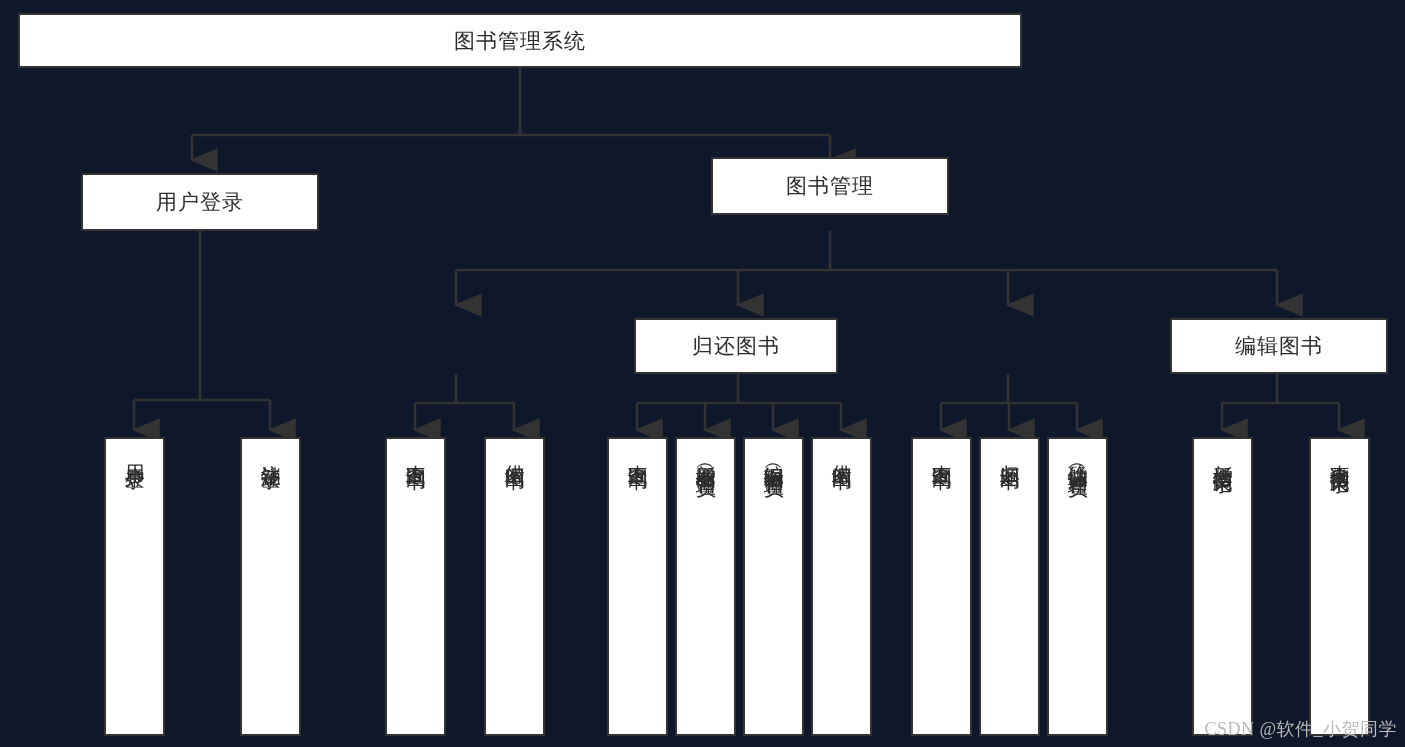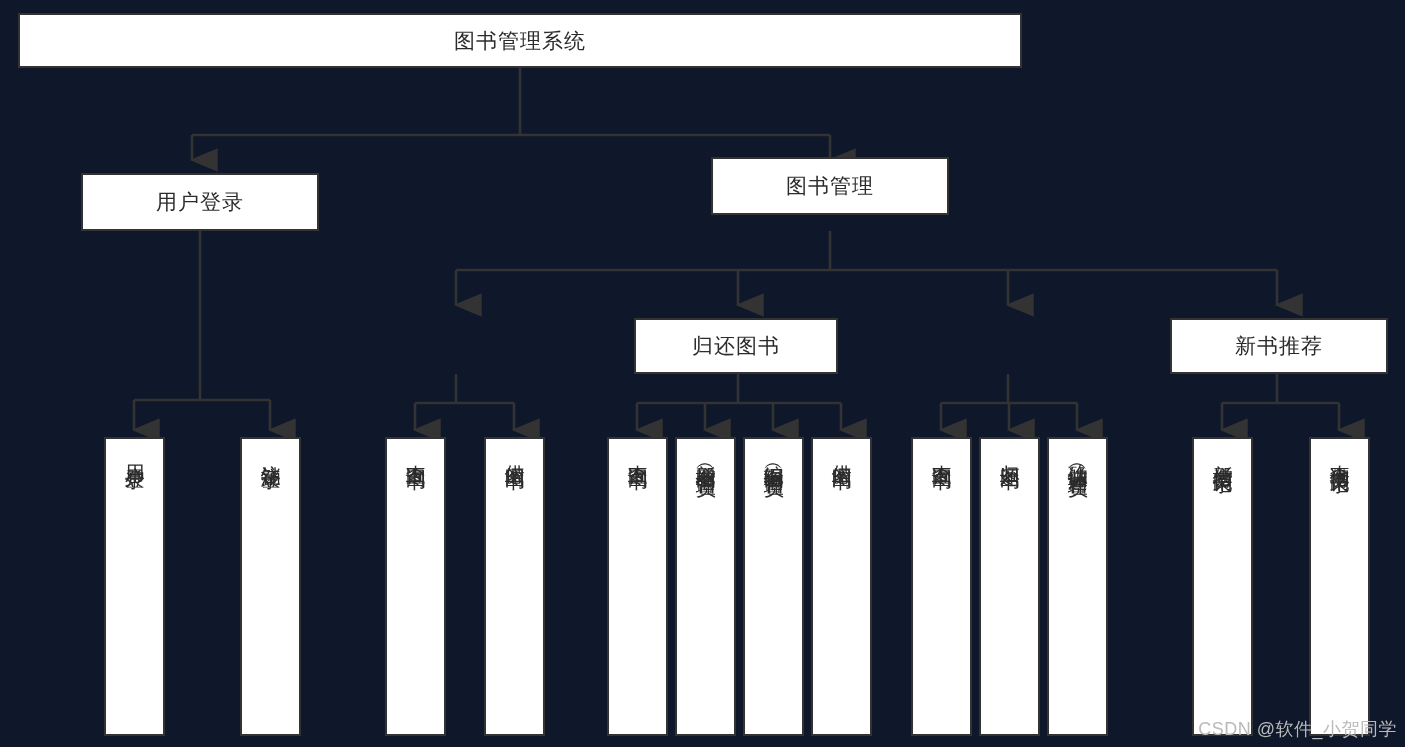--- a/index.html
+++ b/index.html
@@ -63,21 +63,21 @@
   }
   #watermark {
     position: absolute;
     right: 8px;
     bottom: 6px;
     font-size: 18px;
     color: #b9b9b9;
     letter-spacing: 0.5px;
     white-space: nowrap;
     z-index: 5;
-    font-family: Liberation Sans, sans-serif;
+    font-family: Liberation Serif, serif;
   }
 </style>
 </head>
 <body>
 
 <div id="canvas">
 
   <svg id="edges" viewBox="0 0 1405 747" xmlns="http://www.w3.org/2000/svg">
     <defs>
       <marker id="arrow" viewBox="0 0 10 12" refX="5" refY="11" markerWidth="9" markerHeight="11" orient="auto-start-reverse">
@@ -136,21 +136,21 @@
     <span class="htext">用户登录</span>
   </div>
   <div class="node horiz" style="left:711px; top:157px; width:238px; height:58px;">
     <span class="htext">图书管理</span>
   </div>
 
   <div class="node horiz" style="left:634px; top:318px; width:204px; height:56px;">
     <span class="htext">归还图书</span>
   </div>
   <div class="node horiz" style="left:1170px; top:318px; width:218px; height:56px;">
-    <span class="htext">新书推荐</span>
+    <span class="htext">编辑图书</span>
   </div>
 
   <div class="node leaf" style="left:104px; top:437px; width:61px; height:299px;">
     <span class="vtext">用户登录</span>
   </div>
   <div class="node leaf" style="left:240px; top:437px; width:61px; height:299px;">
     <span class="vtext">注销登录</span>
   </div>
 
   <div class="node leaf" style="left:385px; top:437px; width:61px; height:299px;">

